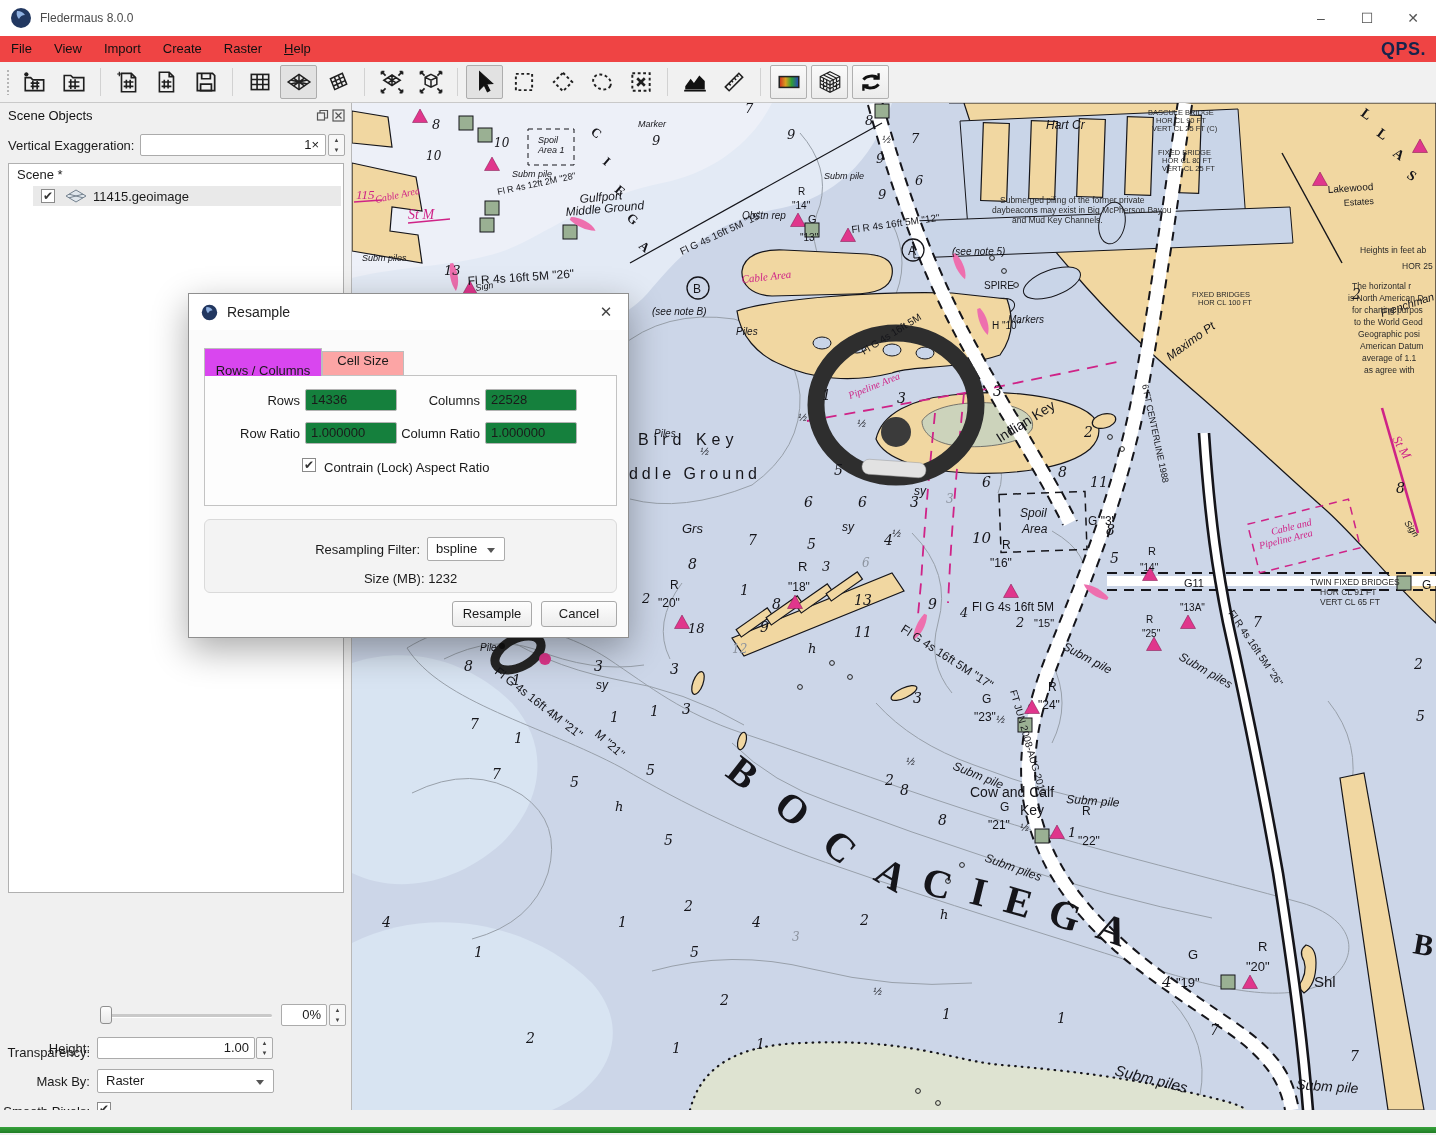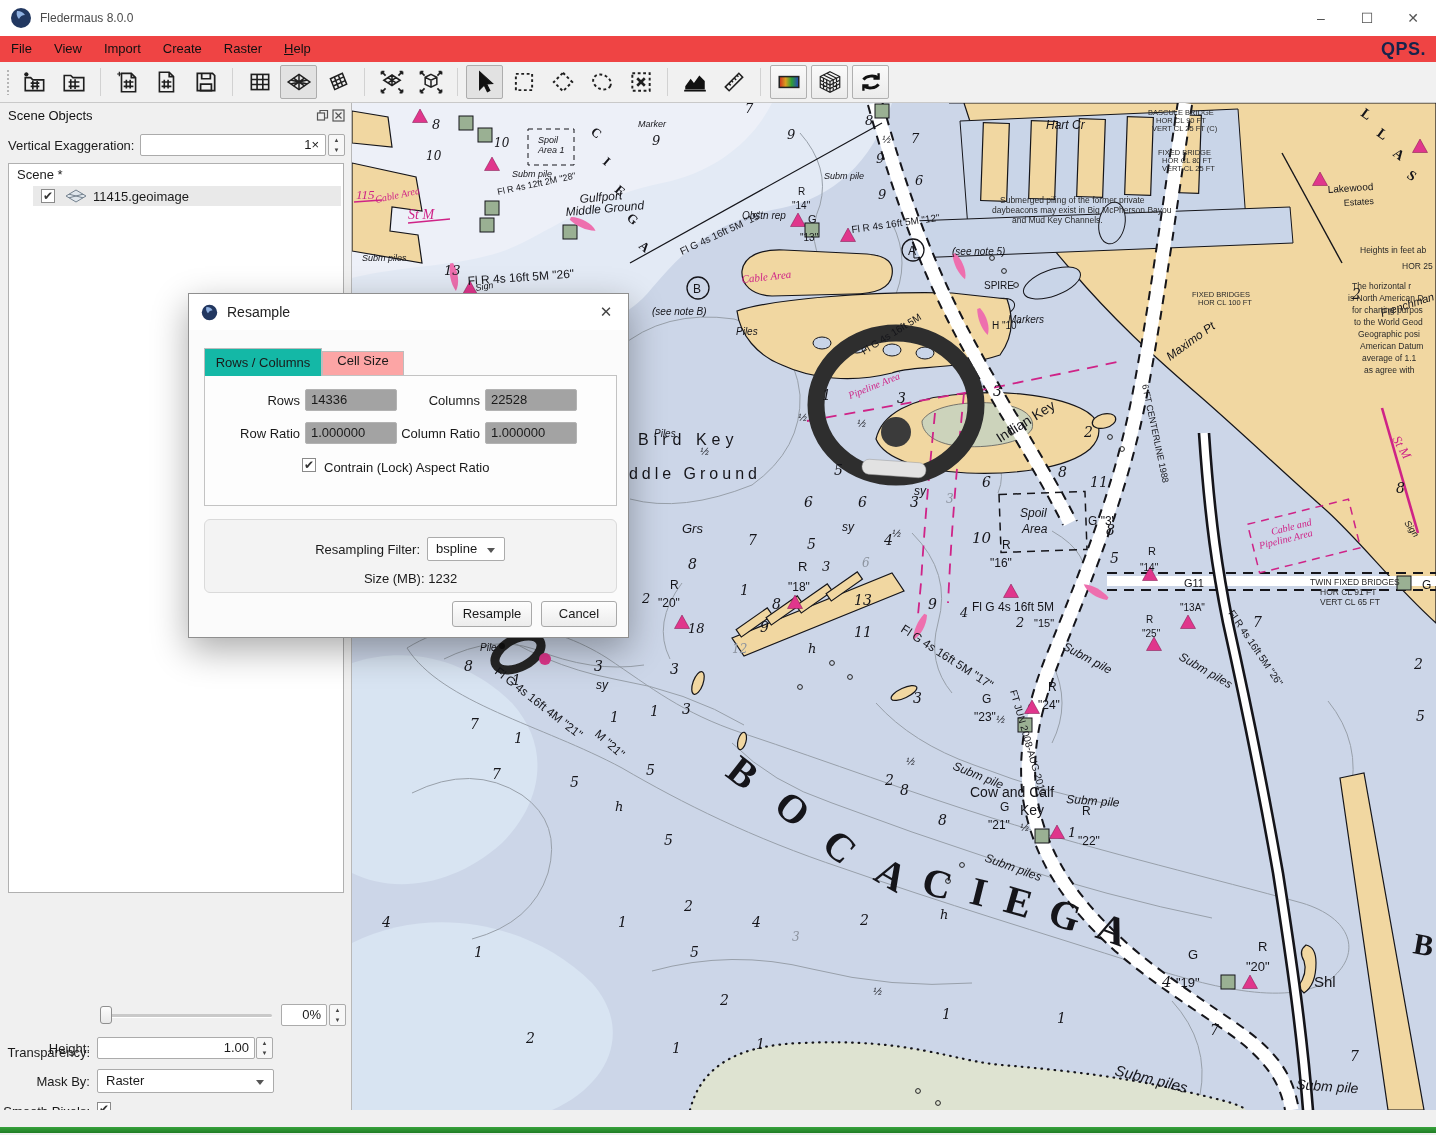--- a/index.html
+++ b/index.html
@@ -80,25 +80,25 @@
   text.ml-g{font-family:"DejaVu Serif",serif;font-style:italic;fill:#8c939e;}
   text.ml-t{font-family:"Liberation Sans",sans-serif;fill:#2a2a2a;}
   text.ml-b{font-family:"Liberation Serif",serif;font-weight:bold;fill:#15151a;}
 
   
   .dialog{position:absolute;left:188px;top:293px;width:441px;height:345px;background:#fbfbfb;border:1px solid #8f8f8f;box-shadow:0 12px 34px rgba(0,0,0,.33);}
   .dlg-title{position:absolute;left:0;top:0;right:0;height:36px;background:#fff;display:flex;align-items:center;}
   .dlg-title .t{margin-left:9px;font-size:14px;color:#222;}
   .dlg-close{position:absolute;right:0;top:0;width:44px;height:36px;display:flex;align-items:center;justify-content:center;color:#444;font-size:15px;}
   .tab{position:absolute;border:1px solid #bdbdbd;text-align:center;}
-  .tab.active{left:15px;top:54px;width:118px;height:28px;background:#14b8a6;border-bottom:none;z-index:2;padding-top:6px;}
+  .tab.active{left:15px;top:54px;width:118px;height:28px;background:#d946ef;border-bottom:none;z-index:2;padding-top:14px;}
   .tab.idle{left:133px;top:57px;width:82px;height:25px;background:#fca5a5;padding-top:1px;}
   .tab-frame{position:absolute;left:15px;top:81px;width:413px;height:131px;background:#fdfdfd;border:1px solid #c3c3c3;}
   .fld-label{position:absolute;text-align:right;color:#1a1a1a;}
-  .fld-input{position:absolute;width:92px;height:22px;background:#a3a3a3;border:1px solid #b3b3b3;border-radius:2px;padding:2px 0 0 5px;}
+  .fld-input{position:absolute;width:92px;height:22px;background:#15803d;border:1px solid #b3b3b3;border-radius:2px;padding:2px 0 0 5px;}
   .dlg-group{position:absolute;left:15px;top:225px;width:413px;height:74px;background:#f3f3f3;border:1px solid #dadada;border-radius:6px;}
   .dlg-btn{position:absolute;height:26px;border:1px solid #a9a9a9;border-radius:3px;background:linear-gradient(#fefefe,#ececec);text-align:center;padding-top:4px;}
 </style>
 </head>
 <body>
 
 <div class="titlebar">
   <svg class="logo" viewBox="0 0 22 22">
       <circle cx="11" cy="11" r="10" fill="#223760"></circle>
       <path d="M7,4 A9,9 0 0 1 15,8 A7,7 0 0 0 9,12 A8,8 0 0 1 7,4 Z" fill="#8fb0e0"></path>

